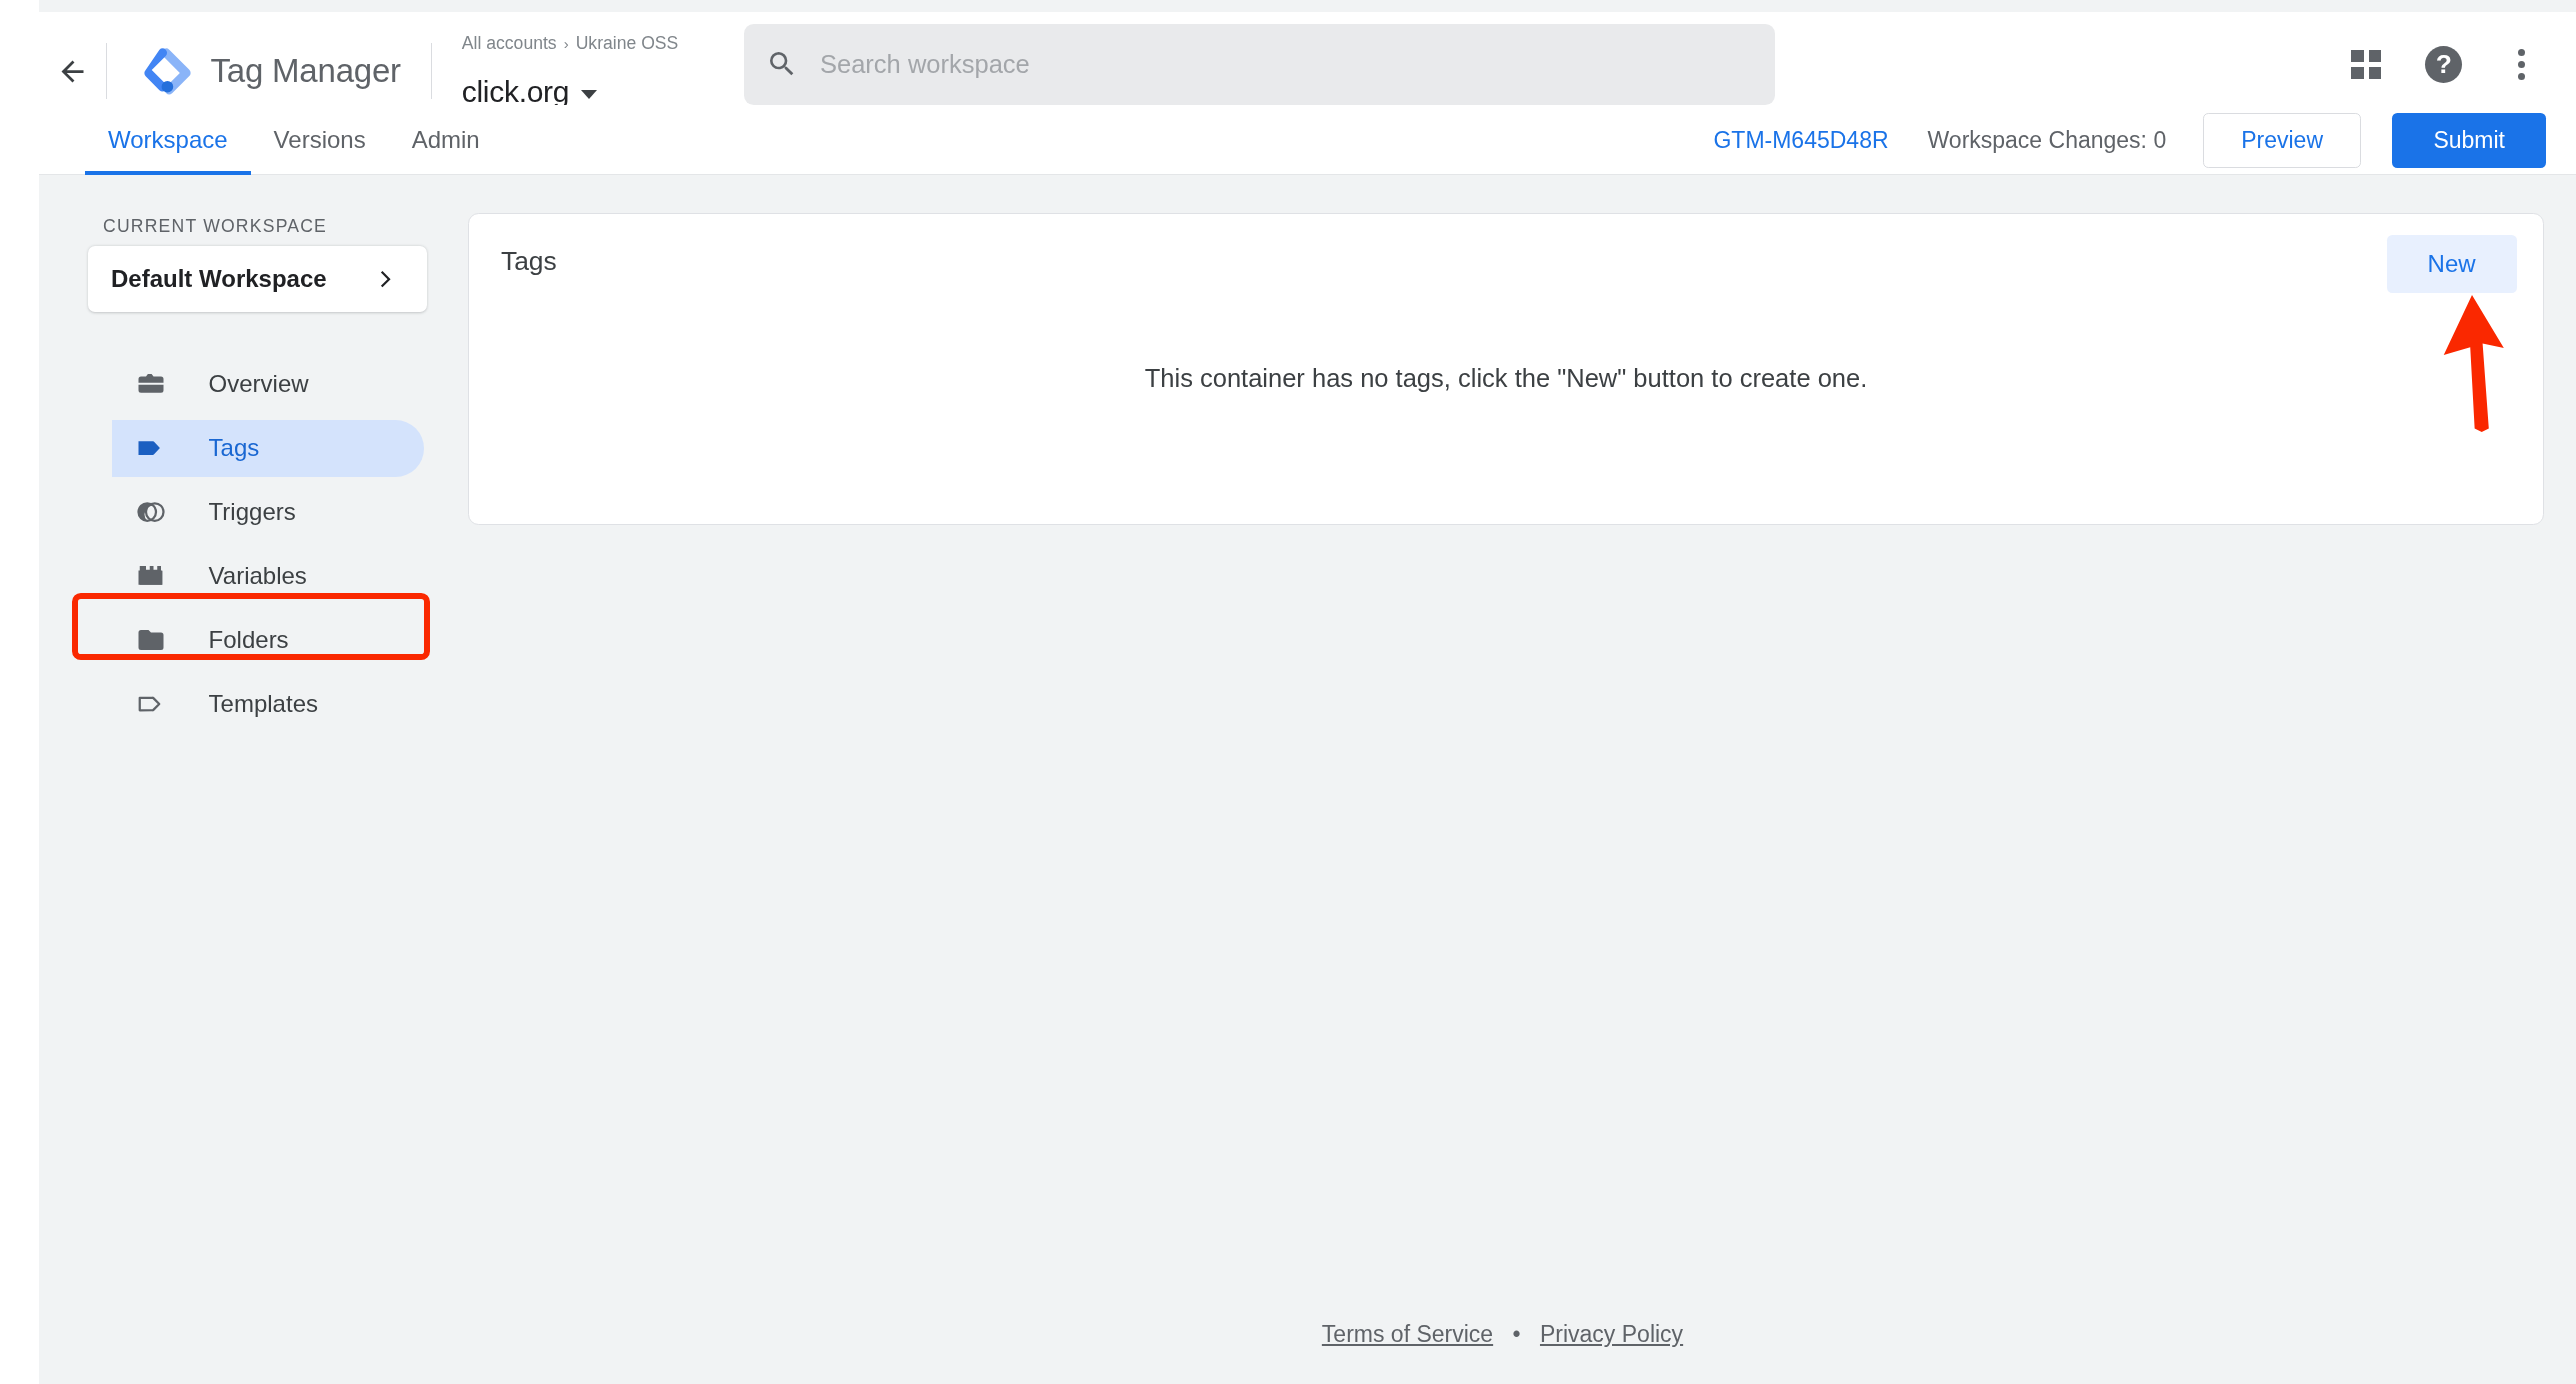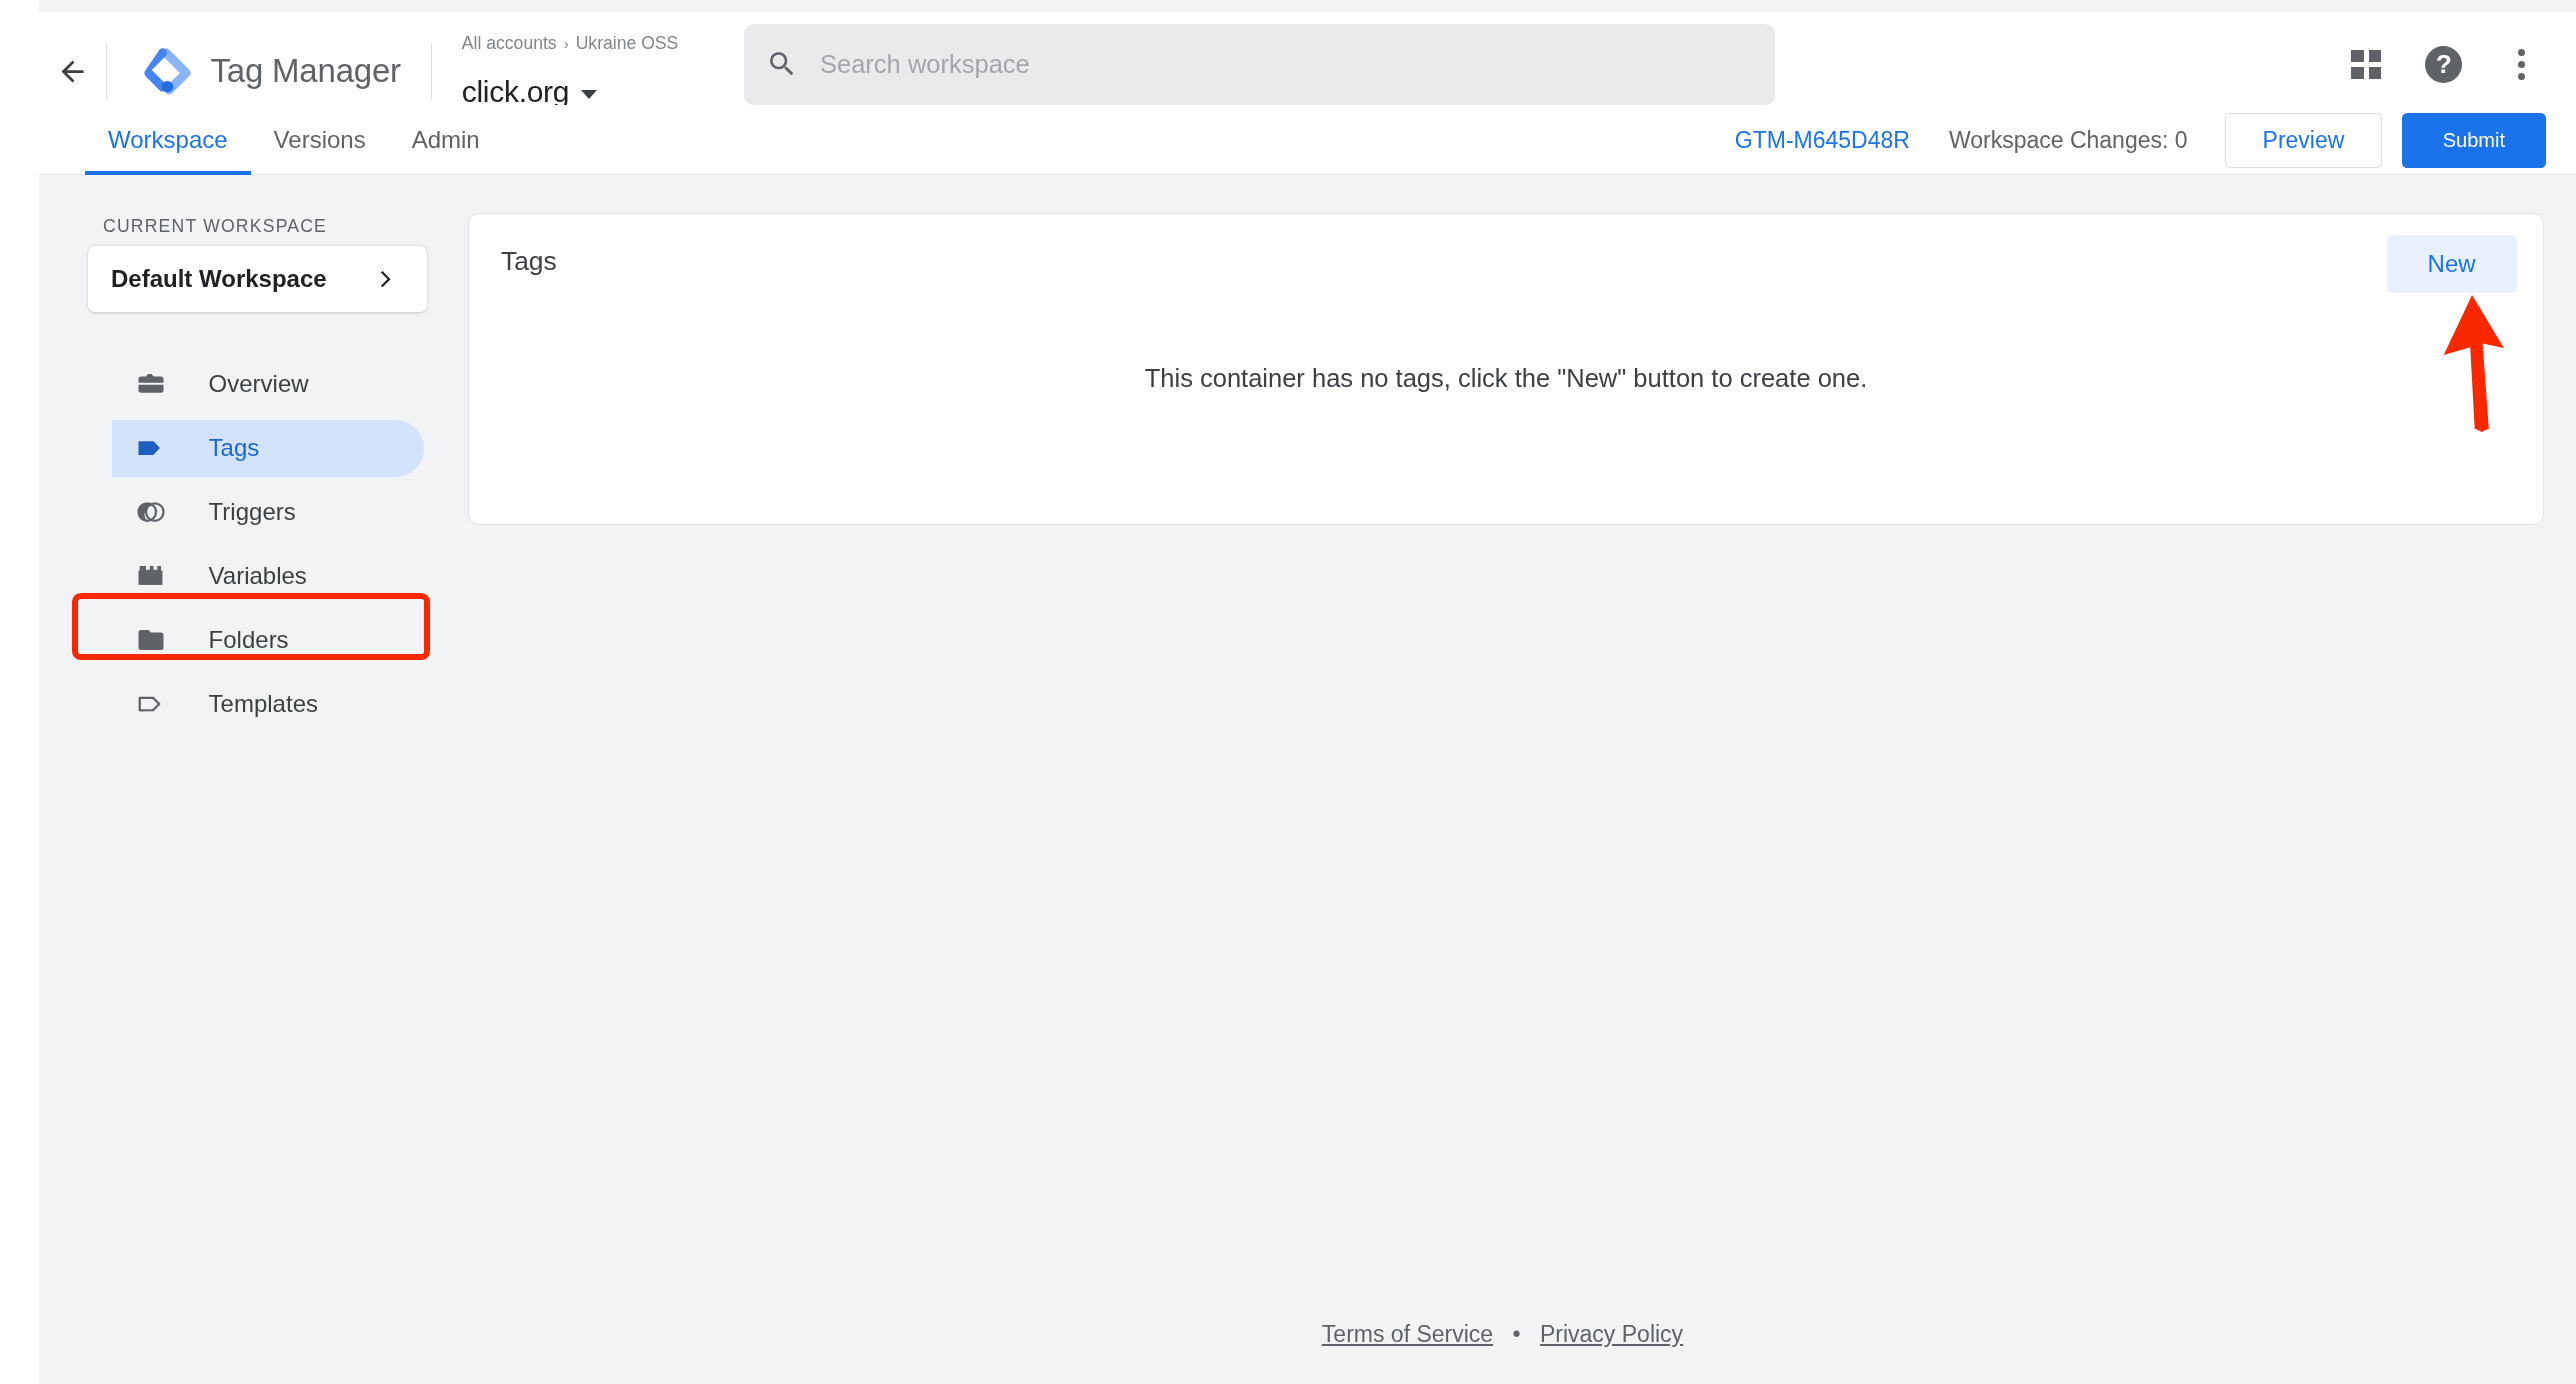--- a/index.html
+++ b/index.html
@@ -200,25 +200,26 @@
     margin-right: 19.4px;
     white-space: nowrap;
   }
   .btn-submit {
     height: 55px;
     padding: 0 41px;
     border: none;
     border-radius: 5.3px;
     background: #1a73e8;
     color: #ffffff;
-    font-size: 20px;
+    font-size: 23px;
     font-family: "Liberation Sans", sans-serif;
     display: flex; align-items: center; justify-content: center;
     cursor: pointer;
     white-space: nowrap;
+    margin-left: 12px;
   }
 
   
   .sidebar {
     position: absolute;
     left: 0; top: 176px;
     width: 390px; height: 1209px;
     background: #f1f3f4;
   }
   .ws-label {

